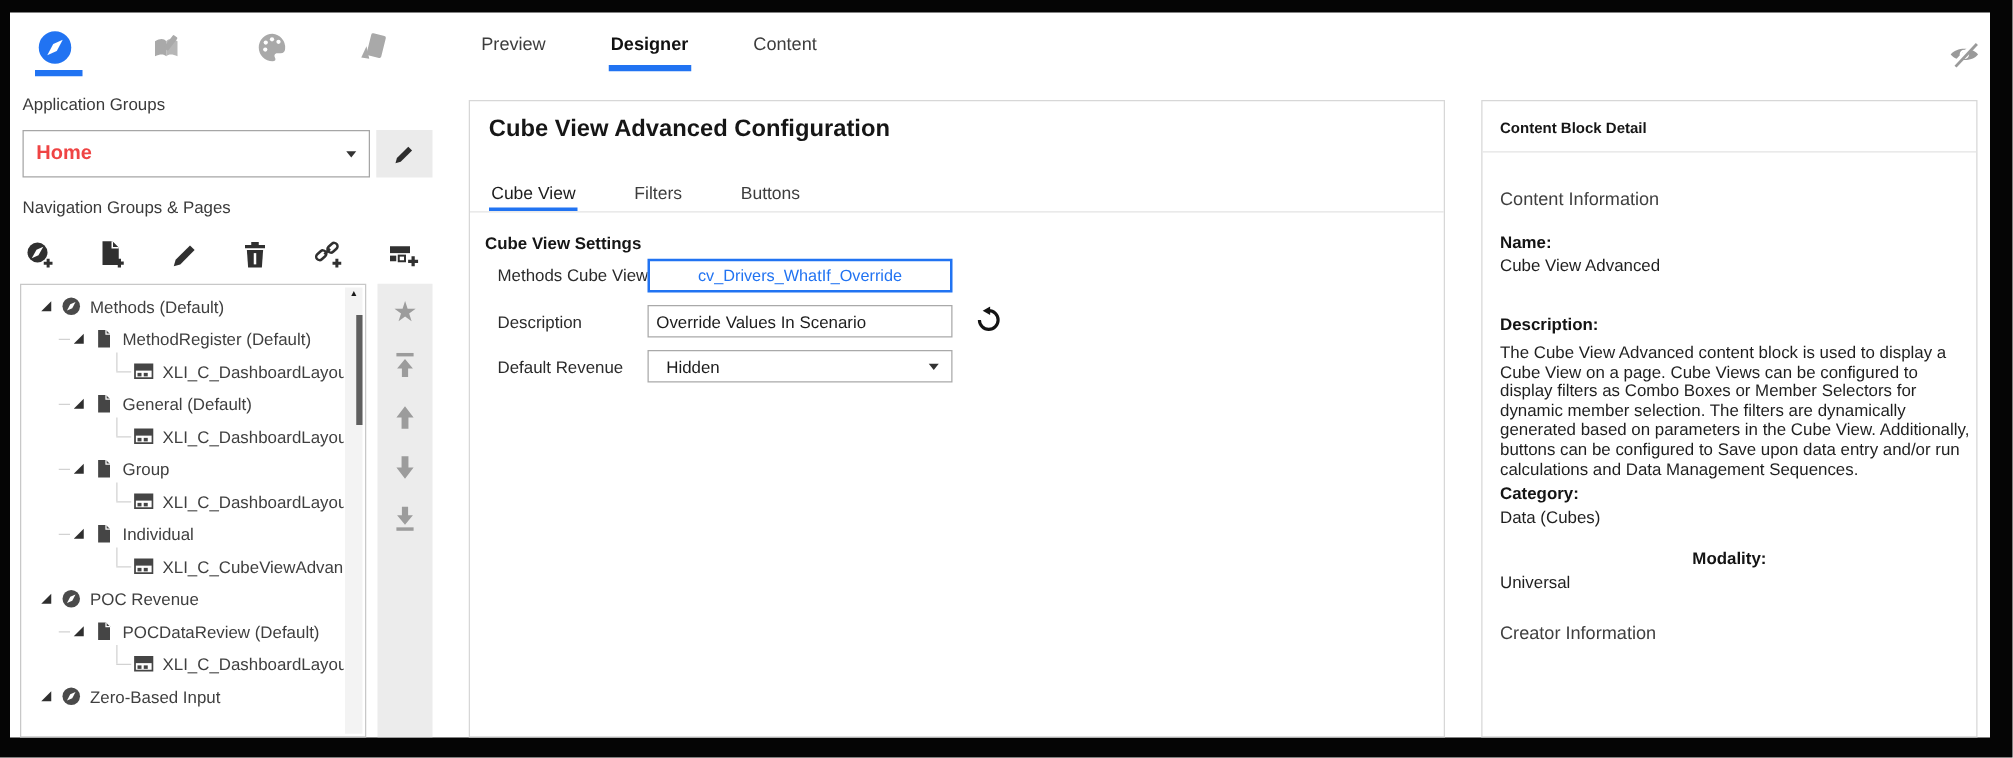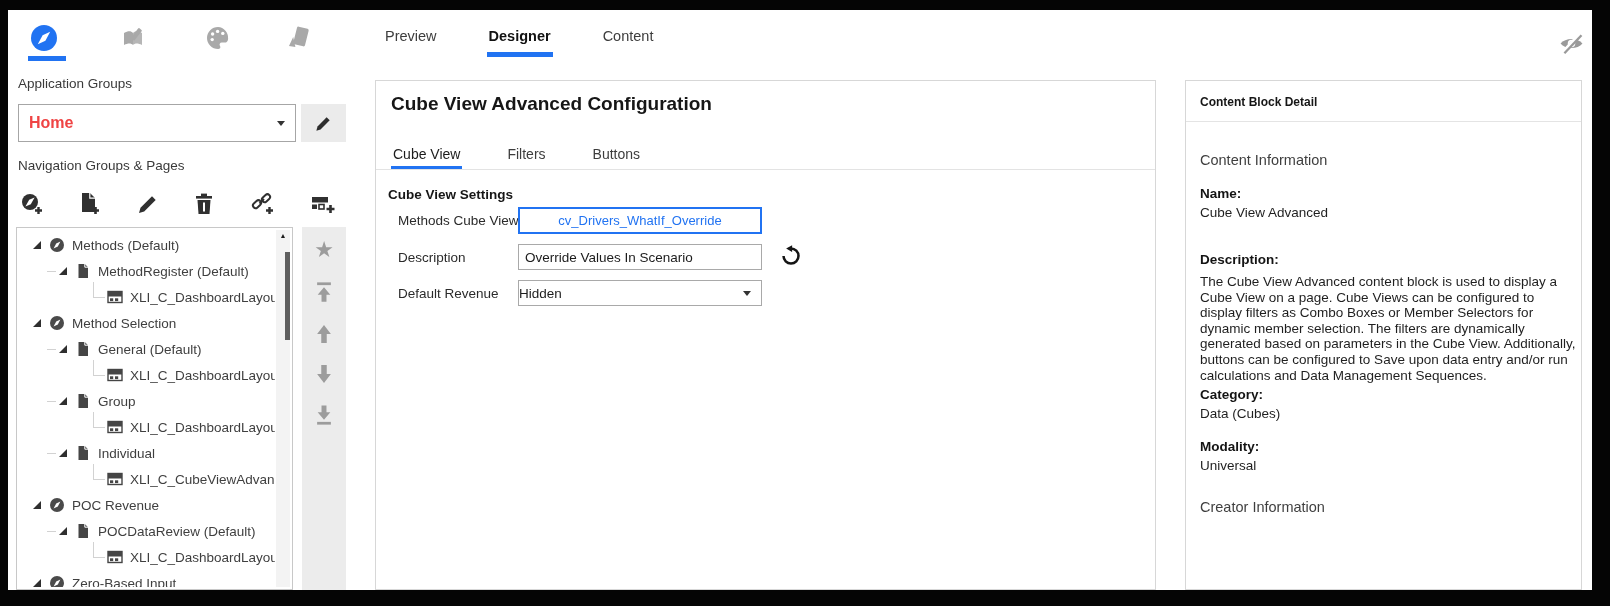--- a/index.html
+++ b/index.html
@@ -62,33 +62,33 @@
   .card-tab { font-size:14px; color:#3d3d3d; display:flex; align-items:center; cursor:pointer; padding:0 2px; }
   .card-tab.active { color:#1c1c1c; box-shadow:inset 0 -3px 0 var(--accent); }
   .section-title { position:absolute; left:12px; top:106px; font-size:13.5px; font-weight:bold; color:#161616; }
   .form-label { position:absolute; left:22px; font-size:13.5px; color:#2b2b2b; }
   .lbl-row1 { top:132px; }
   .lbl-row2 { top:169px; }
   .lbl-row3 { top:205px; }
   .cv-select-btn { position:absolute; left:142px; top:126px; width:244px; height:27px; border:2px solid var(--accent); color:var(--accent); background:#fff; font-size:13px; text-align:center; line-height:23px; cursor:pointer; font-family:"Liberation Sans",sans-serif; }
   .desc-input { position:absolute; left:142px; top:163px; width:244px; height:26px; border:1px solid #a9a9a9; font-size:13.5px; padding:0 6px; color:#1c1c1c; font-family:"Liberation Sans",sans-serif; }
   .refresh-btn { position:absolute; left:404px; top:164px; width:22px; height:22px; color:#141414; cursor:pointer; }
-  .hdr-select { position:absolute; left:142px; top:199px; width:244px; height:26px; border:1px solid #a9a9a9; background:#fff; display:flex; align-items:center; padding:0 20px 0 0; font-size:13.5px; color:#1c1c1c; cursor:pointer; }
+  .hdr-select { position:absolute; left:142px; top:199px; width:244px; height:26px; border:1px solid #a9a9a9; background:#fff; display:flex; align-items:center; padding:0 20px 0 14px; font-size:13.5px; color:#1c1c1c; cursor:pointer; }
 
   
   .detail-panel { position:absolute; left:1177px; top:70px; width:397px; height:510px; border:1px solid #d7d7d7; background:#fff; padding:0 14px; overflow:hidden; }
   .detail-title { margin-top:14px; font-size:12px; font-weight:bold; color:#161616; }
   .detail-divider { border:none; border-top:1px solid #e4e4e4; margin:12px -14px 0 -14px; }
   .detail-section { margin-top:30px; font-size:14.5px; color:#3f3f3f; }
   .detail-label { font-size:13.5px; font-weight:bold; color:#141414; }
   .detail-value { font-size:13.5px; color:#1f1f1f; margin-top:4px; }
   .m-name { margin-top:18px; }
   .m-desc { margin-top:32px; }
   .m-cat { margin-top:4px; }
-  .m-mod { margin-top:18px; }
+  .m-mod { margin-top:18px;text-align:center; }
   .m-creator { margin-top:26px; }
   .detail-para { font-size:13.5px; line-height:15.6px; color:#1f1f1f; margin-top:7px; width:376px; }
 
   :root { --accent:#2173f2; }
 </style>
 </head>
 <body>
 
 <div class="app">
 
@@ -220,30 +220,20 @@
         <div class="tree-row lvl2">
   <span class="node-ic">
             <svg viewBox="0 0 16 16">
               <rect x="1" y="2.5" width="14" height="11" fill="none" stroke="#454545" stroke-width="1.4"></rect>
               <rect x="1" y="2.5" width="14" height="5" fill="#454545"></rect>
               <rect x="3" y="9.3" width="3.2" height="2.8" fill="#454545"></rect>
               <rect x="8" y="9.3" width="3.2" height="2.8" fill="#454545"></rect>
             </svg>
           </span>
 <span class="tree-label">XLI_C_DashboardLayouts_2_(M</span>
-        </div>
-        <div class="tree-row lvl0">
-          <span class="tri"></span>
-  <span class="node-ic">
-            <svg viewBox="0 0 16 16">
-              <circle cx="8" cy="8" r="7" fill="#4a4a4a"></circle>
-              <path d="M11.4 4.6 L7.2 6.4 L4.6 11.4 L8.8 9.6 Z" fill="#fff"></path>
-            </svg>
-          </span>
-<span class="tree-label">Method Selection</span>
         </div>
         <div class="tree-row lvl1">
           <span class="tri"></span>
   <span class="node-ic">
             <svg viewBox="0 0 16 16">
               <path d="M3.5 1h6.3L13 4.2V15H3.5z" fill="#454545"></path>
               <path d="M9.8 1v3.2H13" stroke="#fff" stroke-width="1" fill="none"></path>
             </svg>
           </span>
 <span class="tree-label">General (Default)</span>

